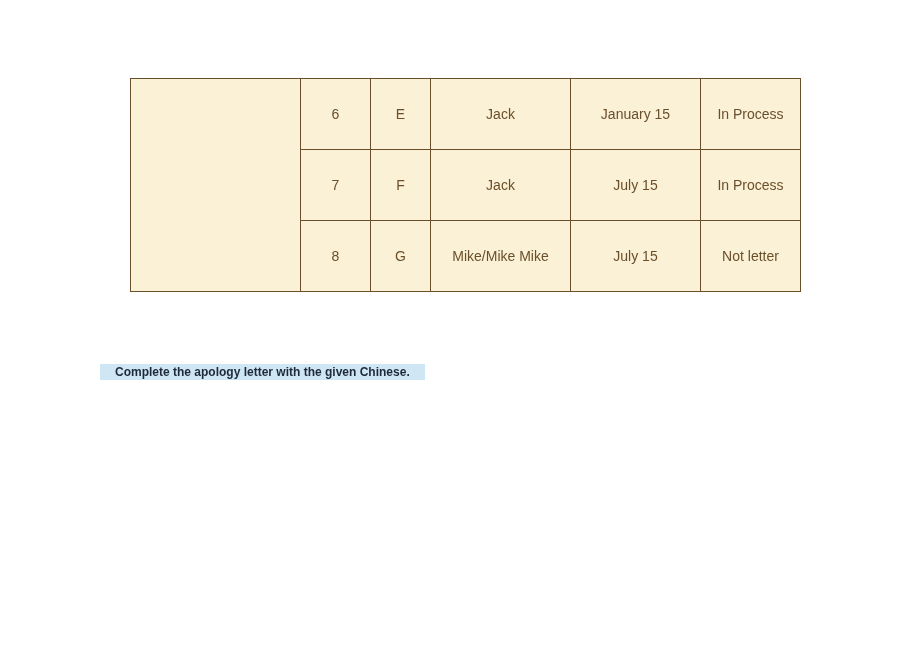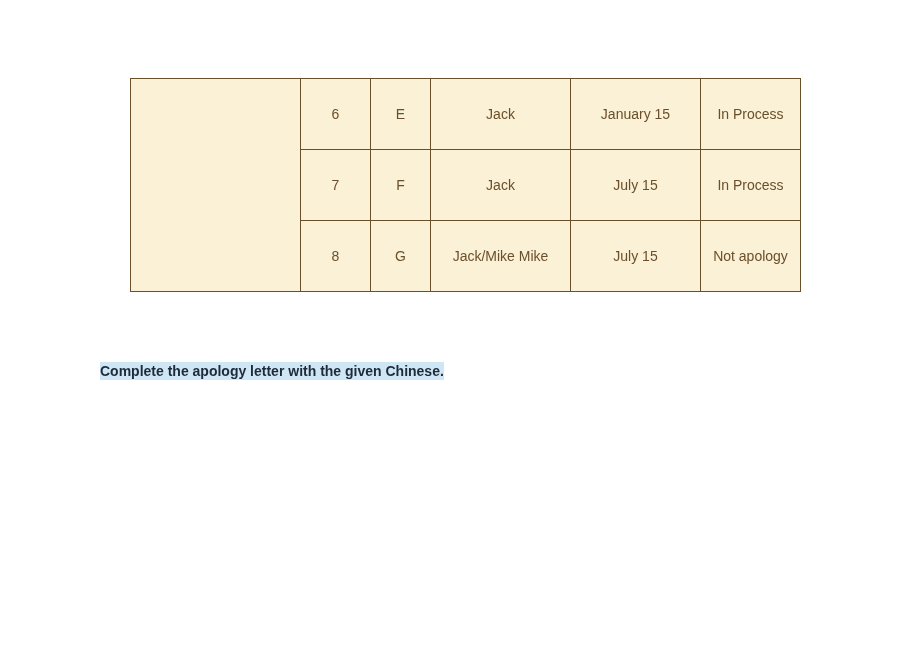--- a/index.html
+++ b/index.html
@@ -44,24 +44,24 @@
   .status-wrap {
     line-height: 1.6;
   }
 
   .instruction-block {
     margin-top: 70px;
     margin-left: -30px;
   }
   .instruction-block span {
     font-weight: bold;
-    font-size: 14px;
+    font-size: 12px;
     color: #1e2a3a;
     background: #cfe6f5;
-    padding: 1px 0;
+    padding: 1px 15px;
   }
 </style>
 </head>
 <body>
 
 <div class="page">
 
   <table class="doc-table">
     <colgroup>
       <col class="c0">
@@ -83,24 +83,24 @@
       <tr>
         <td>7</td>
         <td>F</td>
         <td>Jack</td>
         <td>July 15</td>
         <td>In Process</td>
       </tr>
       <tr>
         <td>8</td>
         <td>G</td>
-        <td>Jack/Mike Mike</td>
+        <td>Mike/Mike Mike</td>
         <td>July 15</td>
         <td>
-            <div class="status-wrap">Not apology</div>
+            <div class="status-wrap">Not letter</div>
           </td>
       </tr>
     </tbody>
   </table>
 
   <div class="instruction-block">
     <span>Complete the apology letter with the given Chinese.</span>
   </div>
 
 </div>

